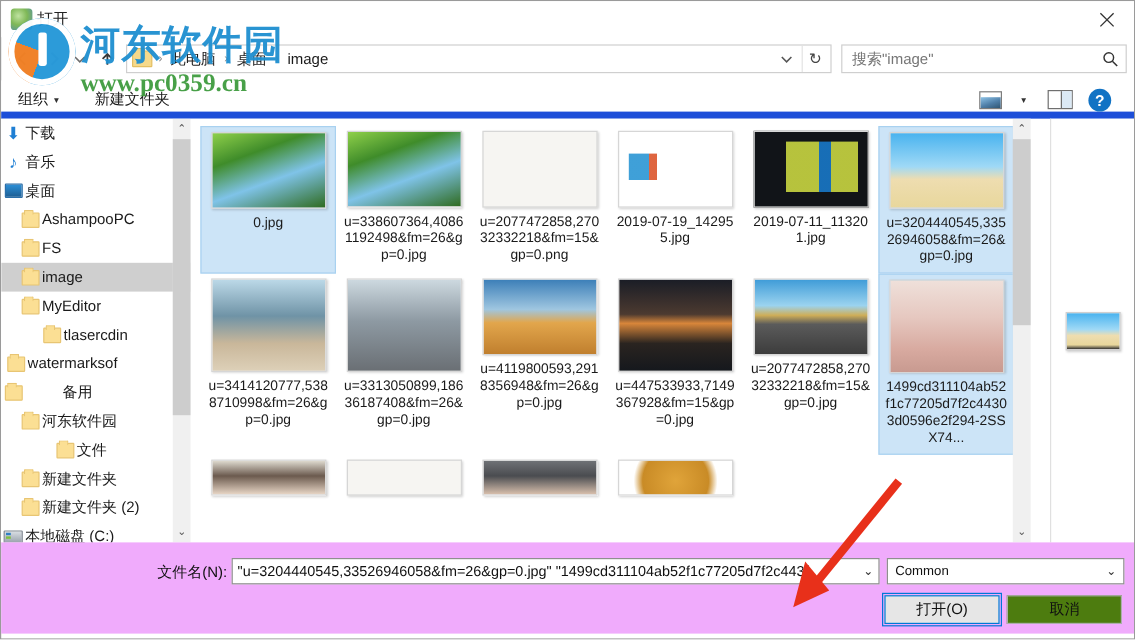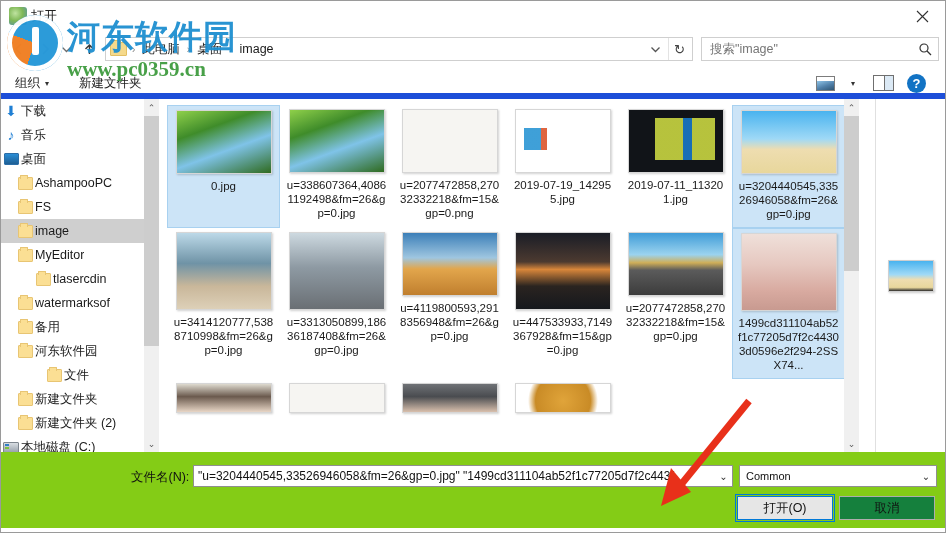--- a/index.html
+++ b/index.html
@@ -258,21 +258,21 @@
   }
   .preview-img {
     width: 46px; height: 32px; border: 1px solid #cfcfcf;
     background: linear-gradient(180deg,#49b3ef 0%,#9fd9f6 45%,#eeddb0 62%,#e8d79c 88%,#2c2c2c 100%);
     box-shadow: 1px 1px 2px rgba(0,0,0,.2);
   }
 
   
   .footer {
     position: absolute; left: 0; top: 451px; width: 944px; height: 76px;
-    background: #84cc16;
+    background: #f0abfc;
   }
   .fn-label {
     position: absolute; left: 130px; top: 17px;
     font-size: 12.5px; color: #111;
   }
   .fn-input {
     position: absolute; left: 192px; top: 13px; width: 540px; height: 22px;
     border: 1px solid #8f8f8f; background: #ffffff;
     display: flex; align-items: center;
   }
@@ -291,21 +291,21 @@
   }
   .filter-value { flex: 1; font-size: 11px; color: #111; padding-left: 6px; }
   .filter-caret {
     width: 20px; display: flex; align-items: center; justify-content: center;
     color: #333; font-size: 10px;
   }
   .btn {
     position: absolute; top: 495px; height: 24px; width: 96px;
     font-size: 12.5px; color: #111;
     display: flex; align-items: center; justify-content: center;
-    background: #15803d; border: 1px solid #adadad;
+    background: #4d7c0f; border: 1px solid #adadad;
   }
   .btn-open { left: 736px; background: #e6e6e6; border: 1px solid #0078d7;
               outline: 1px solid #0078d7; outline-offset: 1px; }
   .btn-cancel { left: 838px; }
 
   
   .wm {
     position: absolute; left: 4px; top: 4px; width: 300px; height: 80px;
     pointer-events: none; opacity: .95;
   }
@@ -464,27 +464,27 @@
               <span class="folder-ico"></span>
             </span>
             <span class="tree-label">MyEditor</span>
           </div>
           <div class="tree-item" style="padding-left: 32px;">
             <span class="ti-icon">
               <span class="folder-ico"></span>
             </span>
             <span class="tree-label">tlasercdin</span>
           </div>
-          <div class="tree-item" style="padding-left: 14px;">
+          <div class="tree-item" style="padding-left: 2px;">
             <span class="ti-icon">
               <span class="folder-ico"></span>
             </span>
             <span class="tree-label">watermarksof</span>
           </div>
-          <div class="tree-item" style="padding-left: 14px;">
+          <div class="tree-item" style=" gap: 31px;">
             <span class="ti-icon">
               <span class="folder-ico"></span>
             </span>
             <span class="tree-label">备用</span>
           </div>
           <div class="tree-item" style="padding-left: 14px;">
             <span class="ti-icon">
               <span class="folder-ico"></span>
             </span>
             <span class="tree-label">河东软件园</span>

